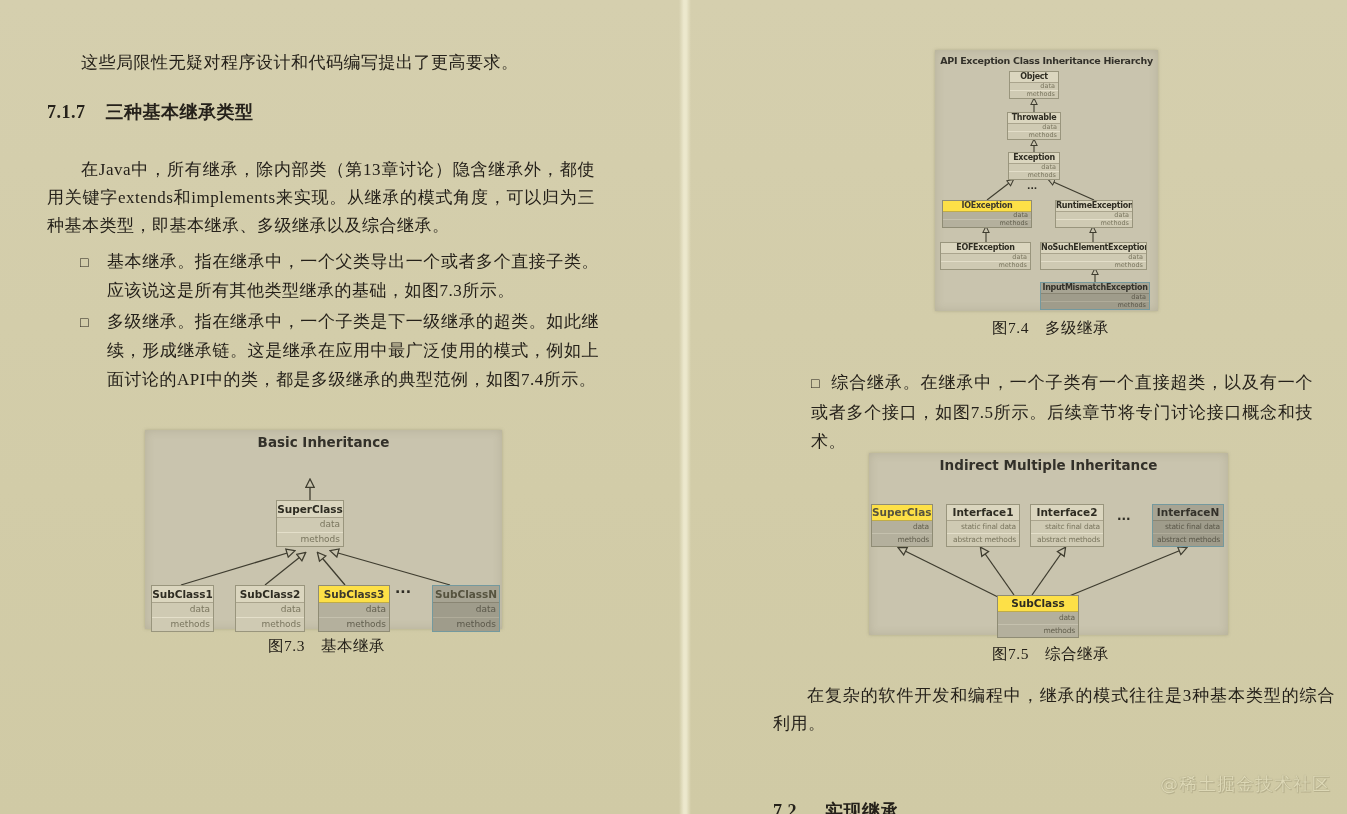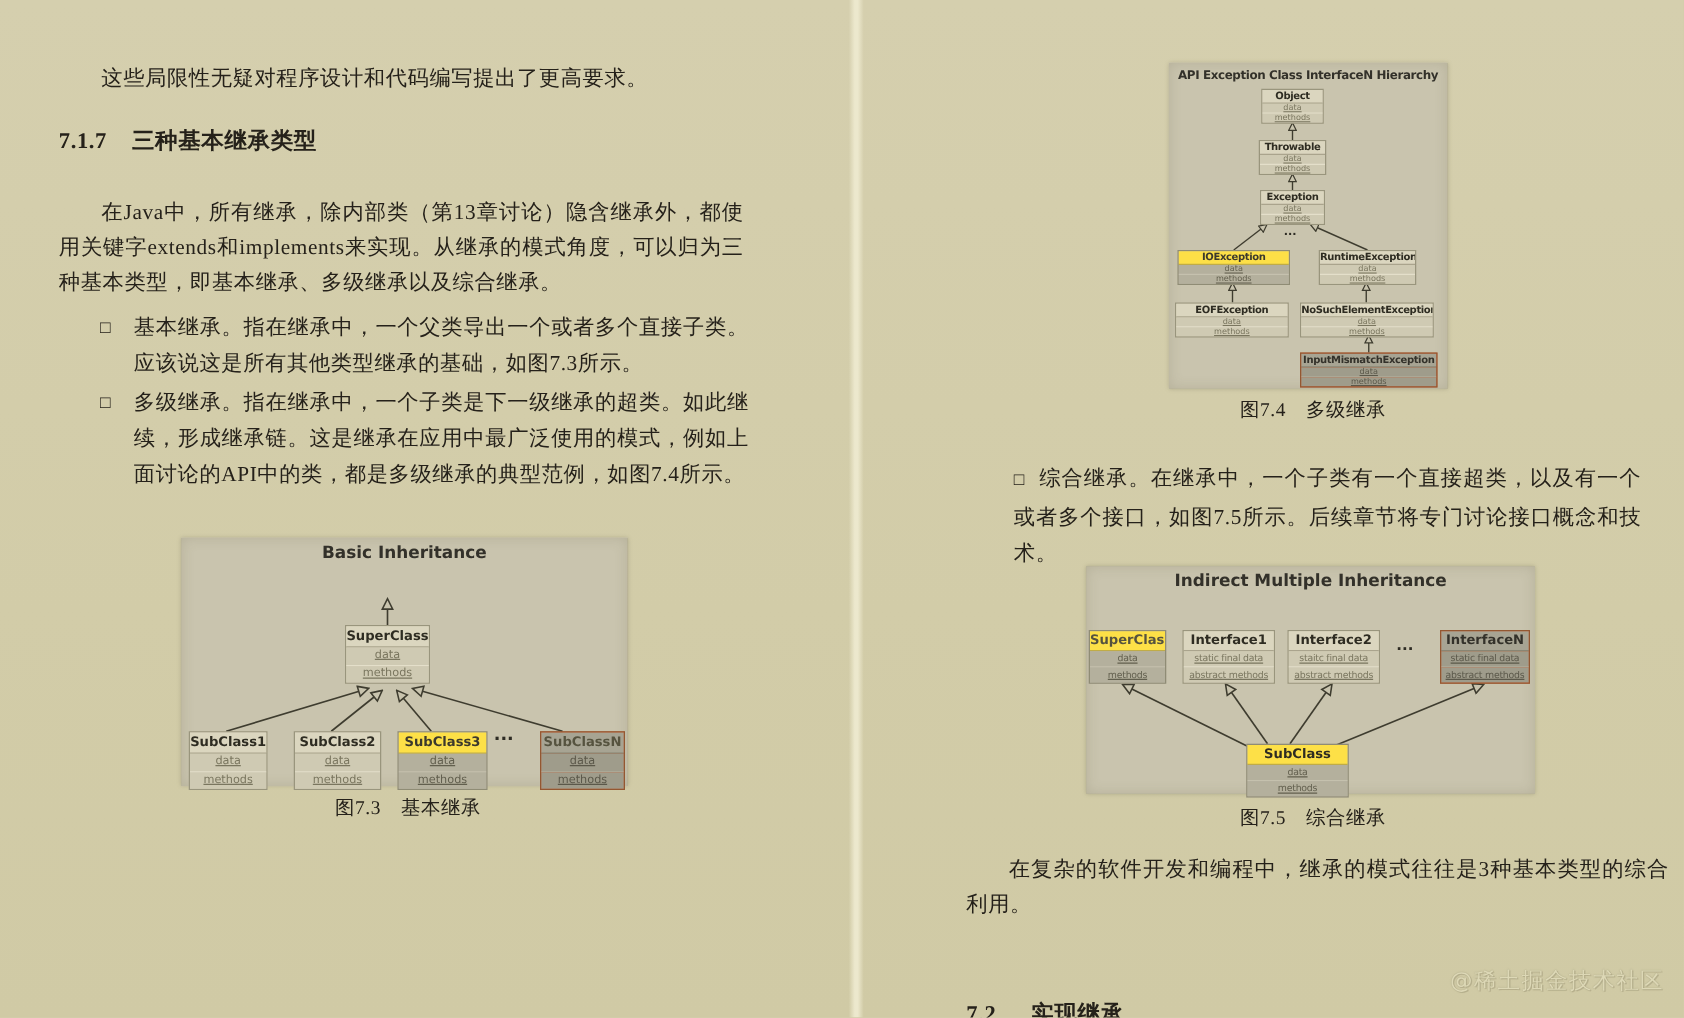--- a/index.html
+++ b/index.html
@@ -39,32 +39,32 @@
   .fig74 .dtitle{font-size:9.5px;letter-spacing:-.3px;top:5px;}
   .fig75 .dtitle{font-size:13.5px;}
   .dots{position:absolute;font-weight:bold;color:#2e2c24;}
   .arrows{position:absolute;left:0;top:0;}
   
   .ubox{position:absolute;border:1px solid rgba(110,105,80,.55);background:#cfcab3;
         box-sizing:border-box;}
   .ubox .ut{text-align:center;font-weight:bold;color:#2e2c22;background:#dbd6bf;
             border-bottom:1px solid rgba(110,105,80,.45);white-space:nowrap;overflow:hidden;}
   .ubox .ur{color:#7a765f;background:#cfcab3;border-bottom:1px solid rgba(232,228,207,.8);
-            padding:0 3px;white-space:nowrap;overflow:hidden;text-align:center;text-decoration:underline;}
+            padding:0 3px;white-space:nowrap;overflow:hidden;text-align:right;}
   .ubox .ur:last-child{border-bottom:none;}
   .sz-l .ut{font-size:10.5px;height:16px;line-height:16px;}
   .sz-l .ur{font-size:9px;height:13.5px;line-height:13.5px;}
   .sz-m .ut{font-size:10.5px;height:15px;line-height:15px;}
   .sz-m .ur{font-size:7.5px;height:12px;line-height:12px;letter-spacing:-.2px;}
   .sz-s .ut{font-size:8px;height:10px;line-height:10px;letter-spacing:-.3px;}
   .sz-s .ur{font-size:6.5px;height:6.8px;line-height:6.8px;}
   .tone-mid{background:#b9b5a2;}
   .tone-mid .ut{background:#fde047;color:#3c392d;border-bottom-color:rgba(100,96,72,.4);}
   .tone-mid .ur{background:#b4b09d;color:#625f4e;border-bottom-color:rgba(212,208,187,.55);}
-  .tone-dark{background:#c2410c;}
+  .tone-dark{background:#7dd3fc;}
   .tone-dark .ut{background:#a7a493;color:#33312a;border-bottom-color:rgba(92,88,68,.4);}
   .tone-dark .ur{background:#9f9c8b;color:#5b584a;border-bottom-color:rgba(198,194,173,.45);}
   .faded .ut{color:#56533f;}
 </style>
 </head>
 <body>
 
 <div class="stage">
 
   <div>
@@ -137,21 +137,21 @@
     </div>
 
     <div class="caption" style="left:268px;top:636px;">图7.3　基本继承</div>
   </div>
 
   <div class="gutter"></div>
 
   <div>
 
     <div class="diagram fig74" style="left:935px;top:50px;width:223px;height:261px;">
-      <div class="dtitle">API Exception Class InterfaceN Hierarchy</div>
+      <div class="dtitle">API Exception Class Inheritance Hierarchy</div>
 
       <svg class="arrows" width="223" height="261">
         <defs>
           <marker id="tri74" viewBox="0 0 10 10" refX="8" refY="5" markerWidth="7" markerHeight="7" orient="auto">
             <path d="M1,1 L9,5 L1,9 Z" fill="#c9c4ae" stroke="#3e3c2f" stroke-width="1.3"></path>
           </marker>
         </defs>
         <line x1="99" y1="62" x2="99" y2="49" stroke="#3e3c2f" stroke-width="1.1" marker-end="url(#tri74)"></line>
         <line x1="99" y1="102" x2="99" y2="90" stroke="#3e3c2f" stroke-width="1.1" marker-end="url(#tri74)"></line>
         <line x1="52" y1="150" x2="78" y2="130" stroke="#3e3c2f" stroke-width="1.1" marker-end="url(#tri74)"></line>

